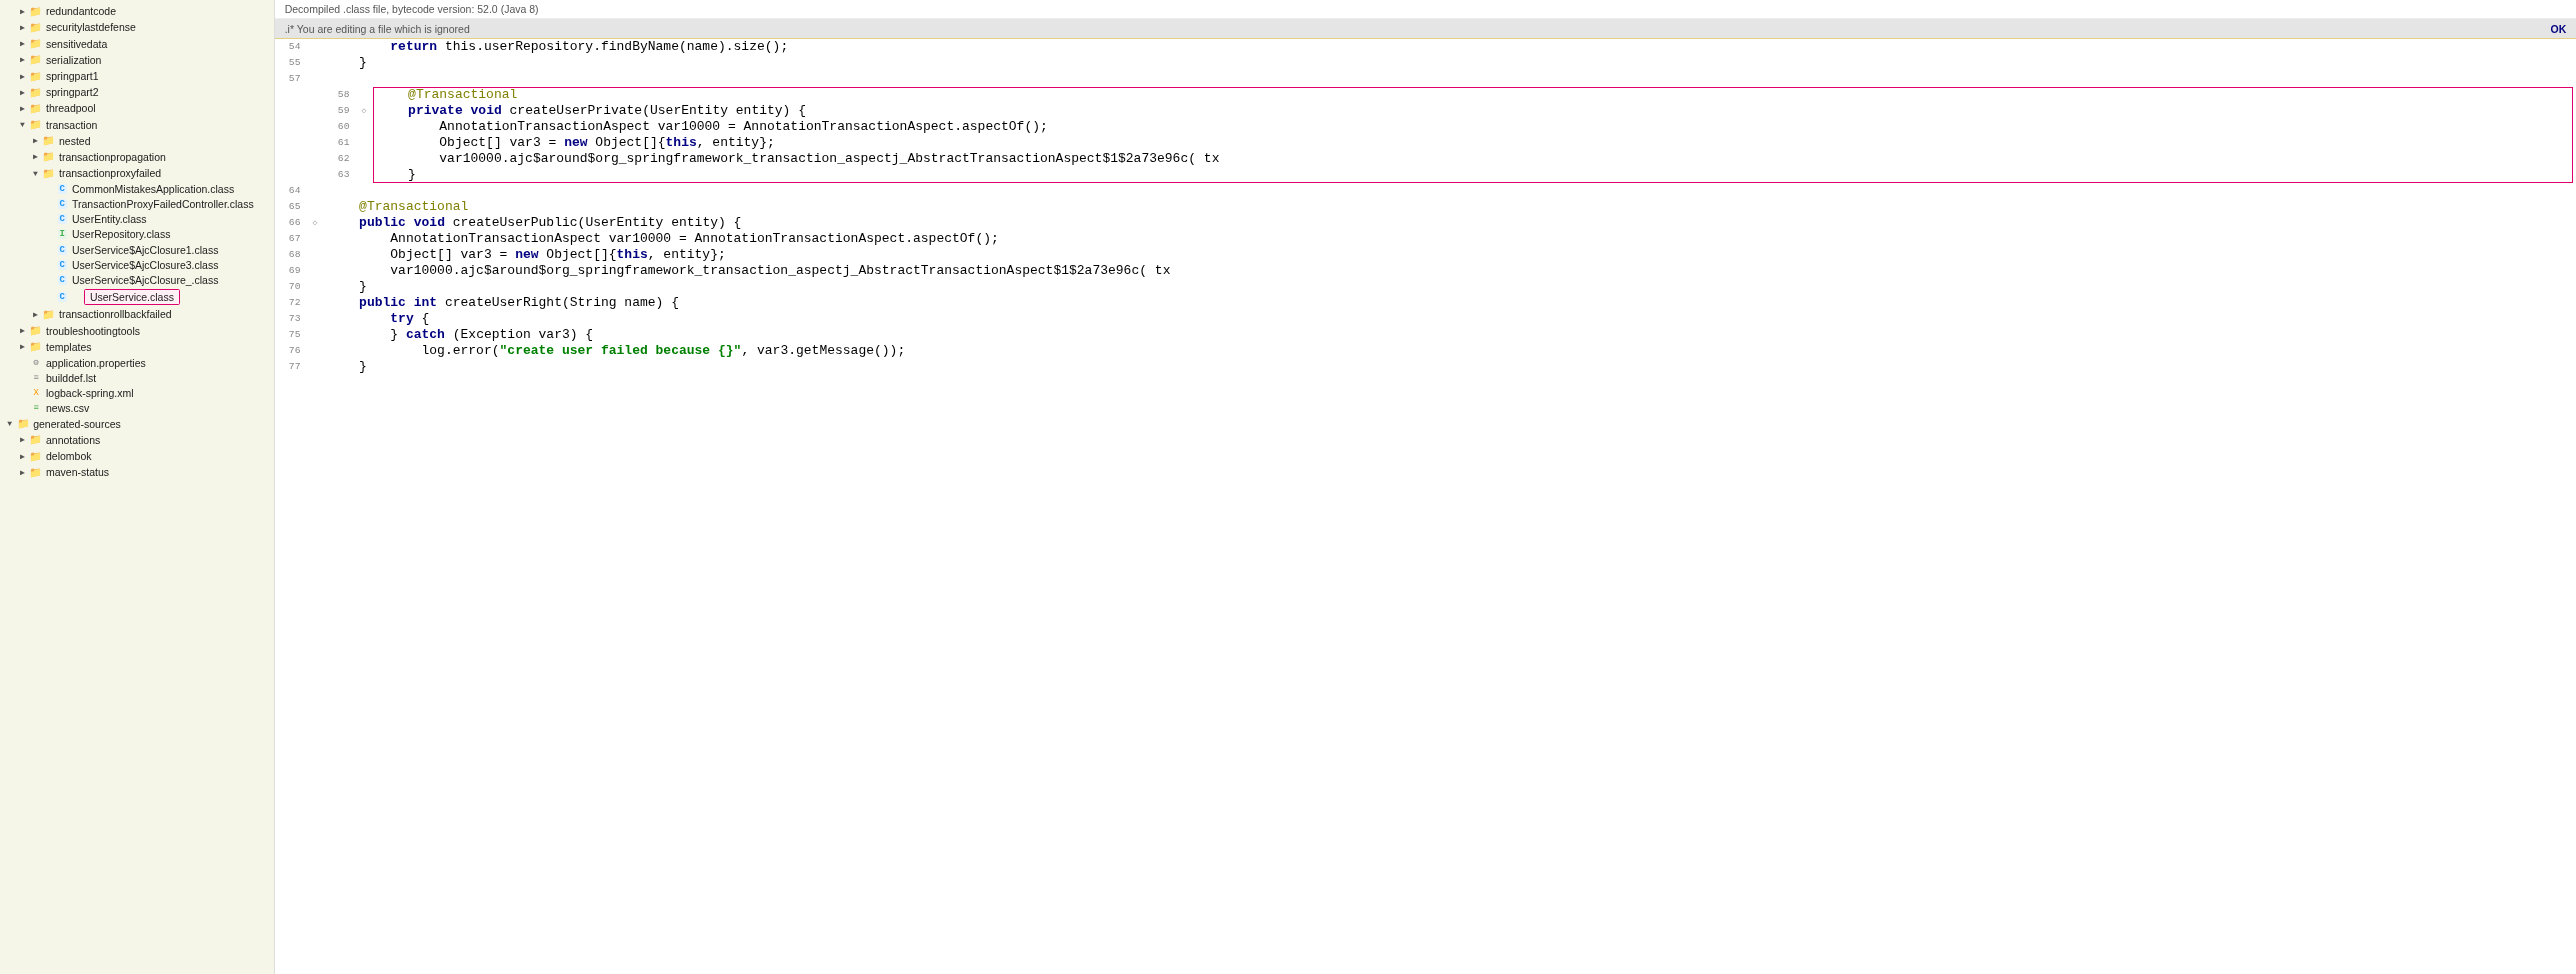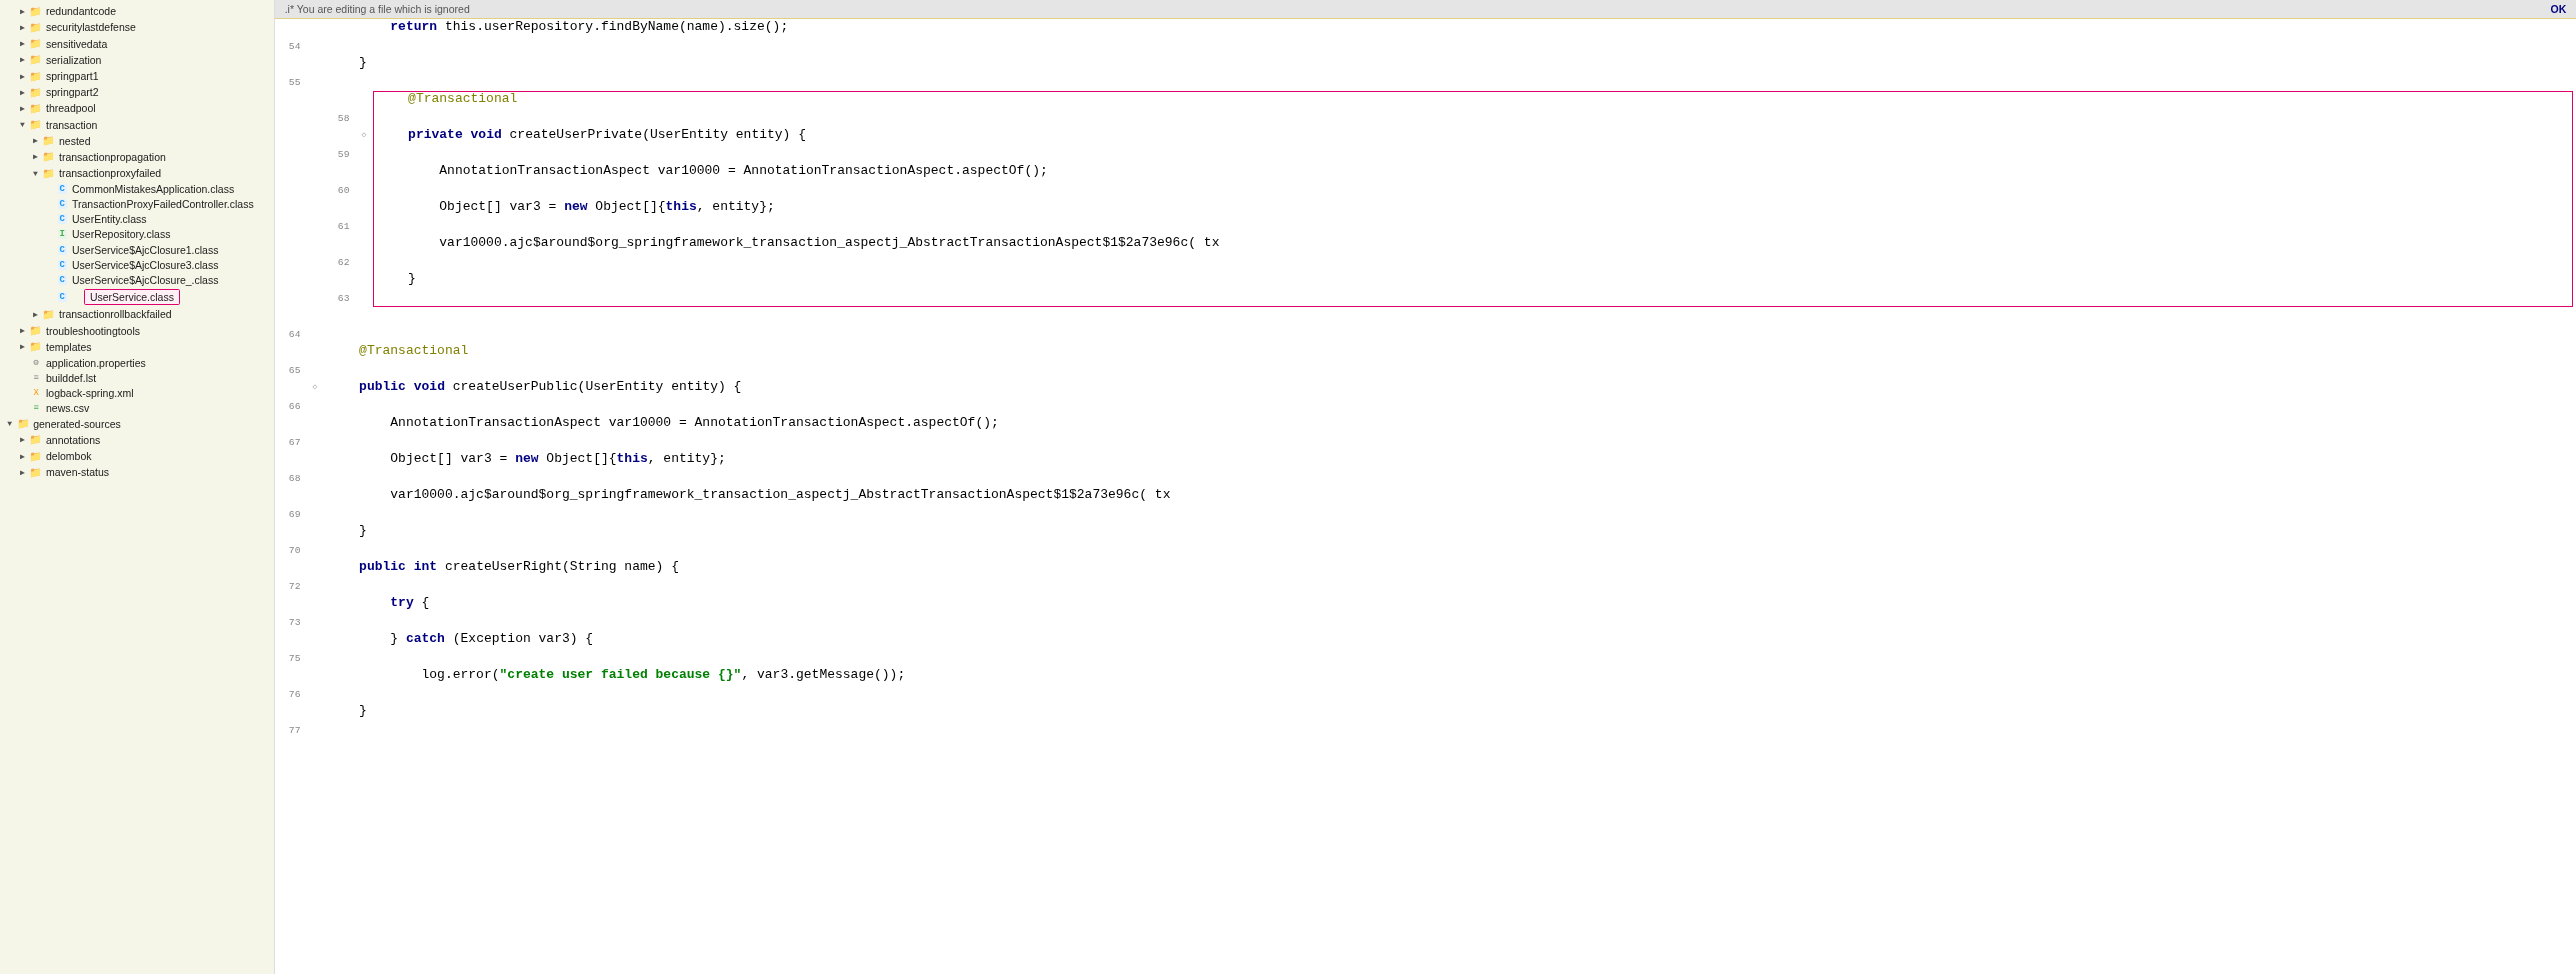--- a/index.html
+++ b/index.html
@@ -143,21 +143,20 @@
 
     .line-number {
       width: 32px;
       min-width: 32px;
       text-align: right;
       padding-right: 6.5px;
       color: #888;
       font-size: 9.7px;
       user-select: none;
       background: #fff;
-      margin-top: 20px;
     }
 
     .gutter {
       width: 16px;
       min-width: 16px;
       display: flex;
       align-items: center;
       justify-content: center;
       color: #aaa;
       font-size: 8px;
@@ -363,37 +362,45 @@
     </div>
     <div class="tree-item" style="padding-left: 16px;">
       <span class="arrow">▶</span>
       <span class="folder-icon folder-yellow">📁</span>
       <span class="item-label">maven-status</span>
     </div>
   </div>
 
 <div id="main">
 
+  <div id="info-bar">
+    <span>Decompiled .class file, bytecode version: 52.0 (Java 8)</span>
+  </div>
 
   <div id="warning-bar">
     <span>.i* You are editing a file which is ignored</span>
     <button class="ok-btn">OK</button>
   </div>
 
   <div id="code-area">
   <div class="code-line">
         <span class="line-number">54</span>
         <span class="gutter"></span>
         <span class="code-content">        <span style="color:#000080;font-weight:bold;">return</span> this.userRepository.findByName(name).size();</span>
       </div>
       <div class="code-line">
         <span class="line-number">55</span>
         <span class="gutter"></span>
         <span class="code-content">    }</span>
       </div>
+      <div class="code-line">
+        <span class="line-number">57</span>
+        <span class="gutter"></span>
+        <span class="code-content"></span>
+      </div>
       <div class="highlighted-region" style="position: relative; border: none; margin-left: 49px; margin-right: 3.2px;">
         <div class="code-line">
           <span class="line-number">58</span>
           <span class="gutter"></span>
           <span class="code-content">    <span style="color:#808000;">@Transactional</span></span>
         </div>
         <div class="code-line">
           <span class="line-number">59</span>
           <span class="gutter">◇</span>
           <span class="code-content">    <span style="color:#000080;font-weight:bold;">private</span> <span style="color:#000080;font-weight:bold;">void</span> createUserPrivate(UserEntity entity) {</span>

